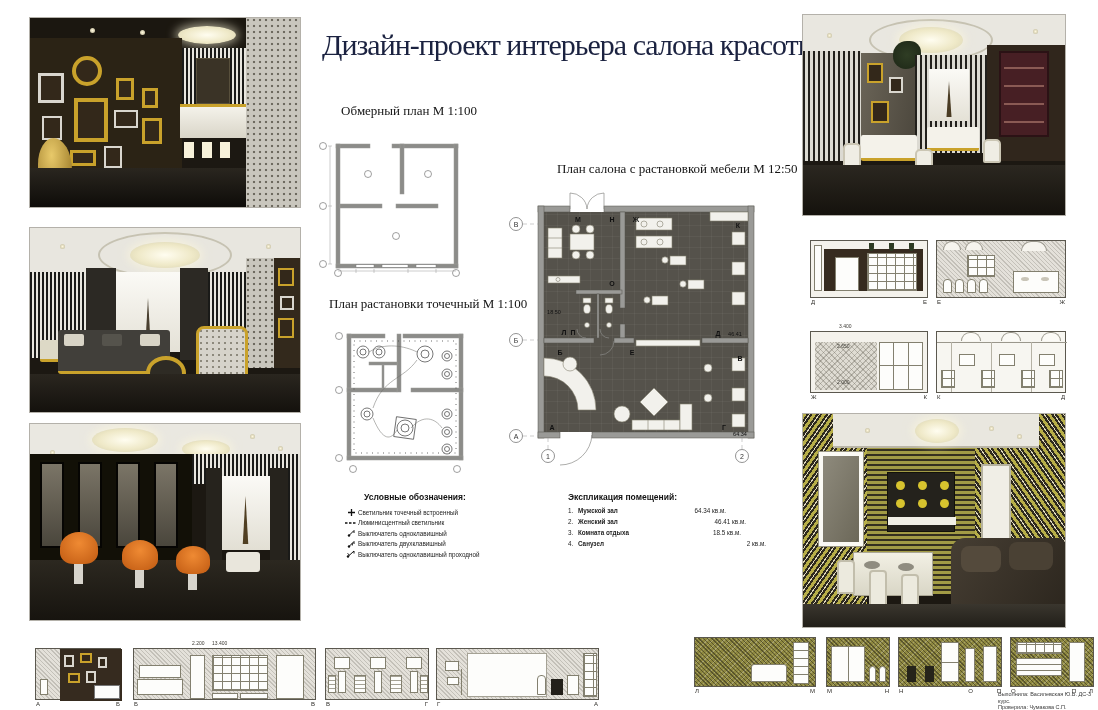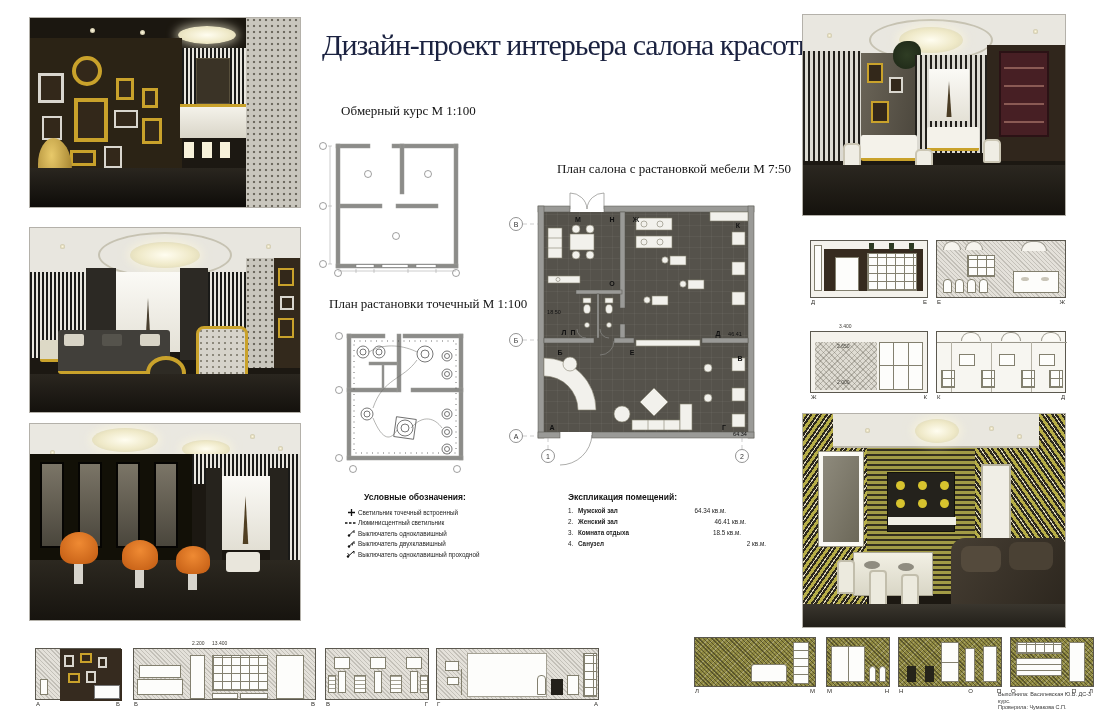--- a/index.html
+++ b/index.html
@@ -202,23 +202,23 @@
     <div class="abs" style="left:34px;top:146px;width:18px;height:34px;background:#eceade;border:2px solid #c2beac;border-radius:4px 4px 0 0;"></div>
     <div class="abs" style="left:66px;top:156px;width:18px;height:36px;background:#eceade;border:2px solid #c2beac;border-radius:4px 4px 0 0;"></div>
     <div class="abs" style="left:98px;top:160px;width:18px;height:36px;background:#eceade;border:2px solid #c2beac;border-radius:4px 4px 0 0;"></div>
     <div class="abs" style="left:148px;top:124px;width:114px;height:84px;background:linear-gradient(125deg,#463e33,#2b251d);border-radius:14px 6px 0 0;">
       <div class="abs" style="left:10px;top:8px;width:40px;height:26px;background:#544a3c;border-radius:8px;"></div>
       <div class="abs" style="left:58px;top:4px;width:44px;height:28px;background:#4a4134;border-radius:8px;"></div>
     </div>
     <div class="abs" style="left:0;top:190px;width:262px;height:23px;background:linear-gradient(#3a362e,#221f19);"></div>
   </div>
 
-  <div class="plan-label" style="left:341px;top:103px;">Обмерный курс М 1:100</div>
+  <div class="plan-label" style="left:341px;top:103px;">Обмерный план М 1:100</div>
   <div class="plan-label" style="left:329px;top:296px;">План растановки точечный М 1:100</div>
-  <div class="plan-label" style="left:557px;top:161px;">План салона с растановкой мебели М 7:50</div>
+  <div class="plan-label" style="left:557px;top:161px;">План салона с растановкой мебели М 12:50</div>
 
   <svg class="abs" style="left:316px;top:134px;" width="150" height="144" viewBox="0 0 150 144">
     <g stroke="#9b9b98" stroke-width="0.5" fill="#8c8c89">
       <rect x="20" y="10" width="34" height="4"></rect>
         <rect x="76" y="10" width="66" height="4"></rect>
       <rect x="20" y="10" width="4" height="124"></rect>
         <rect x="138" y="10" width="4" height="124"></rect>
       <rect x="20" y="130" width="122" height="4"></rect>
       <rect x="84" y="10" width="4" height="50"></rect>
       <rect x="24" y="70" width="42" height="4"></rect>

